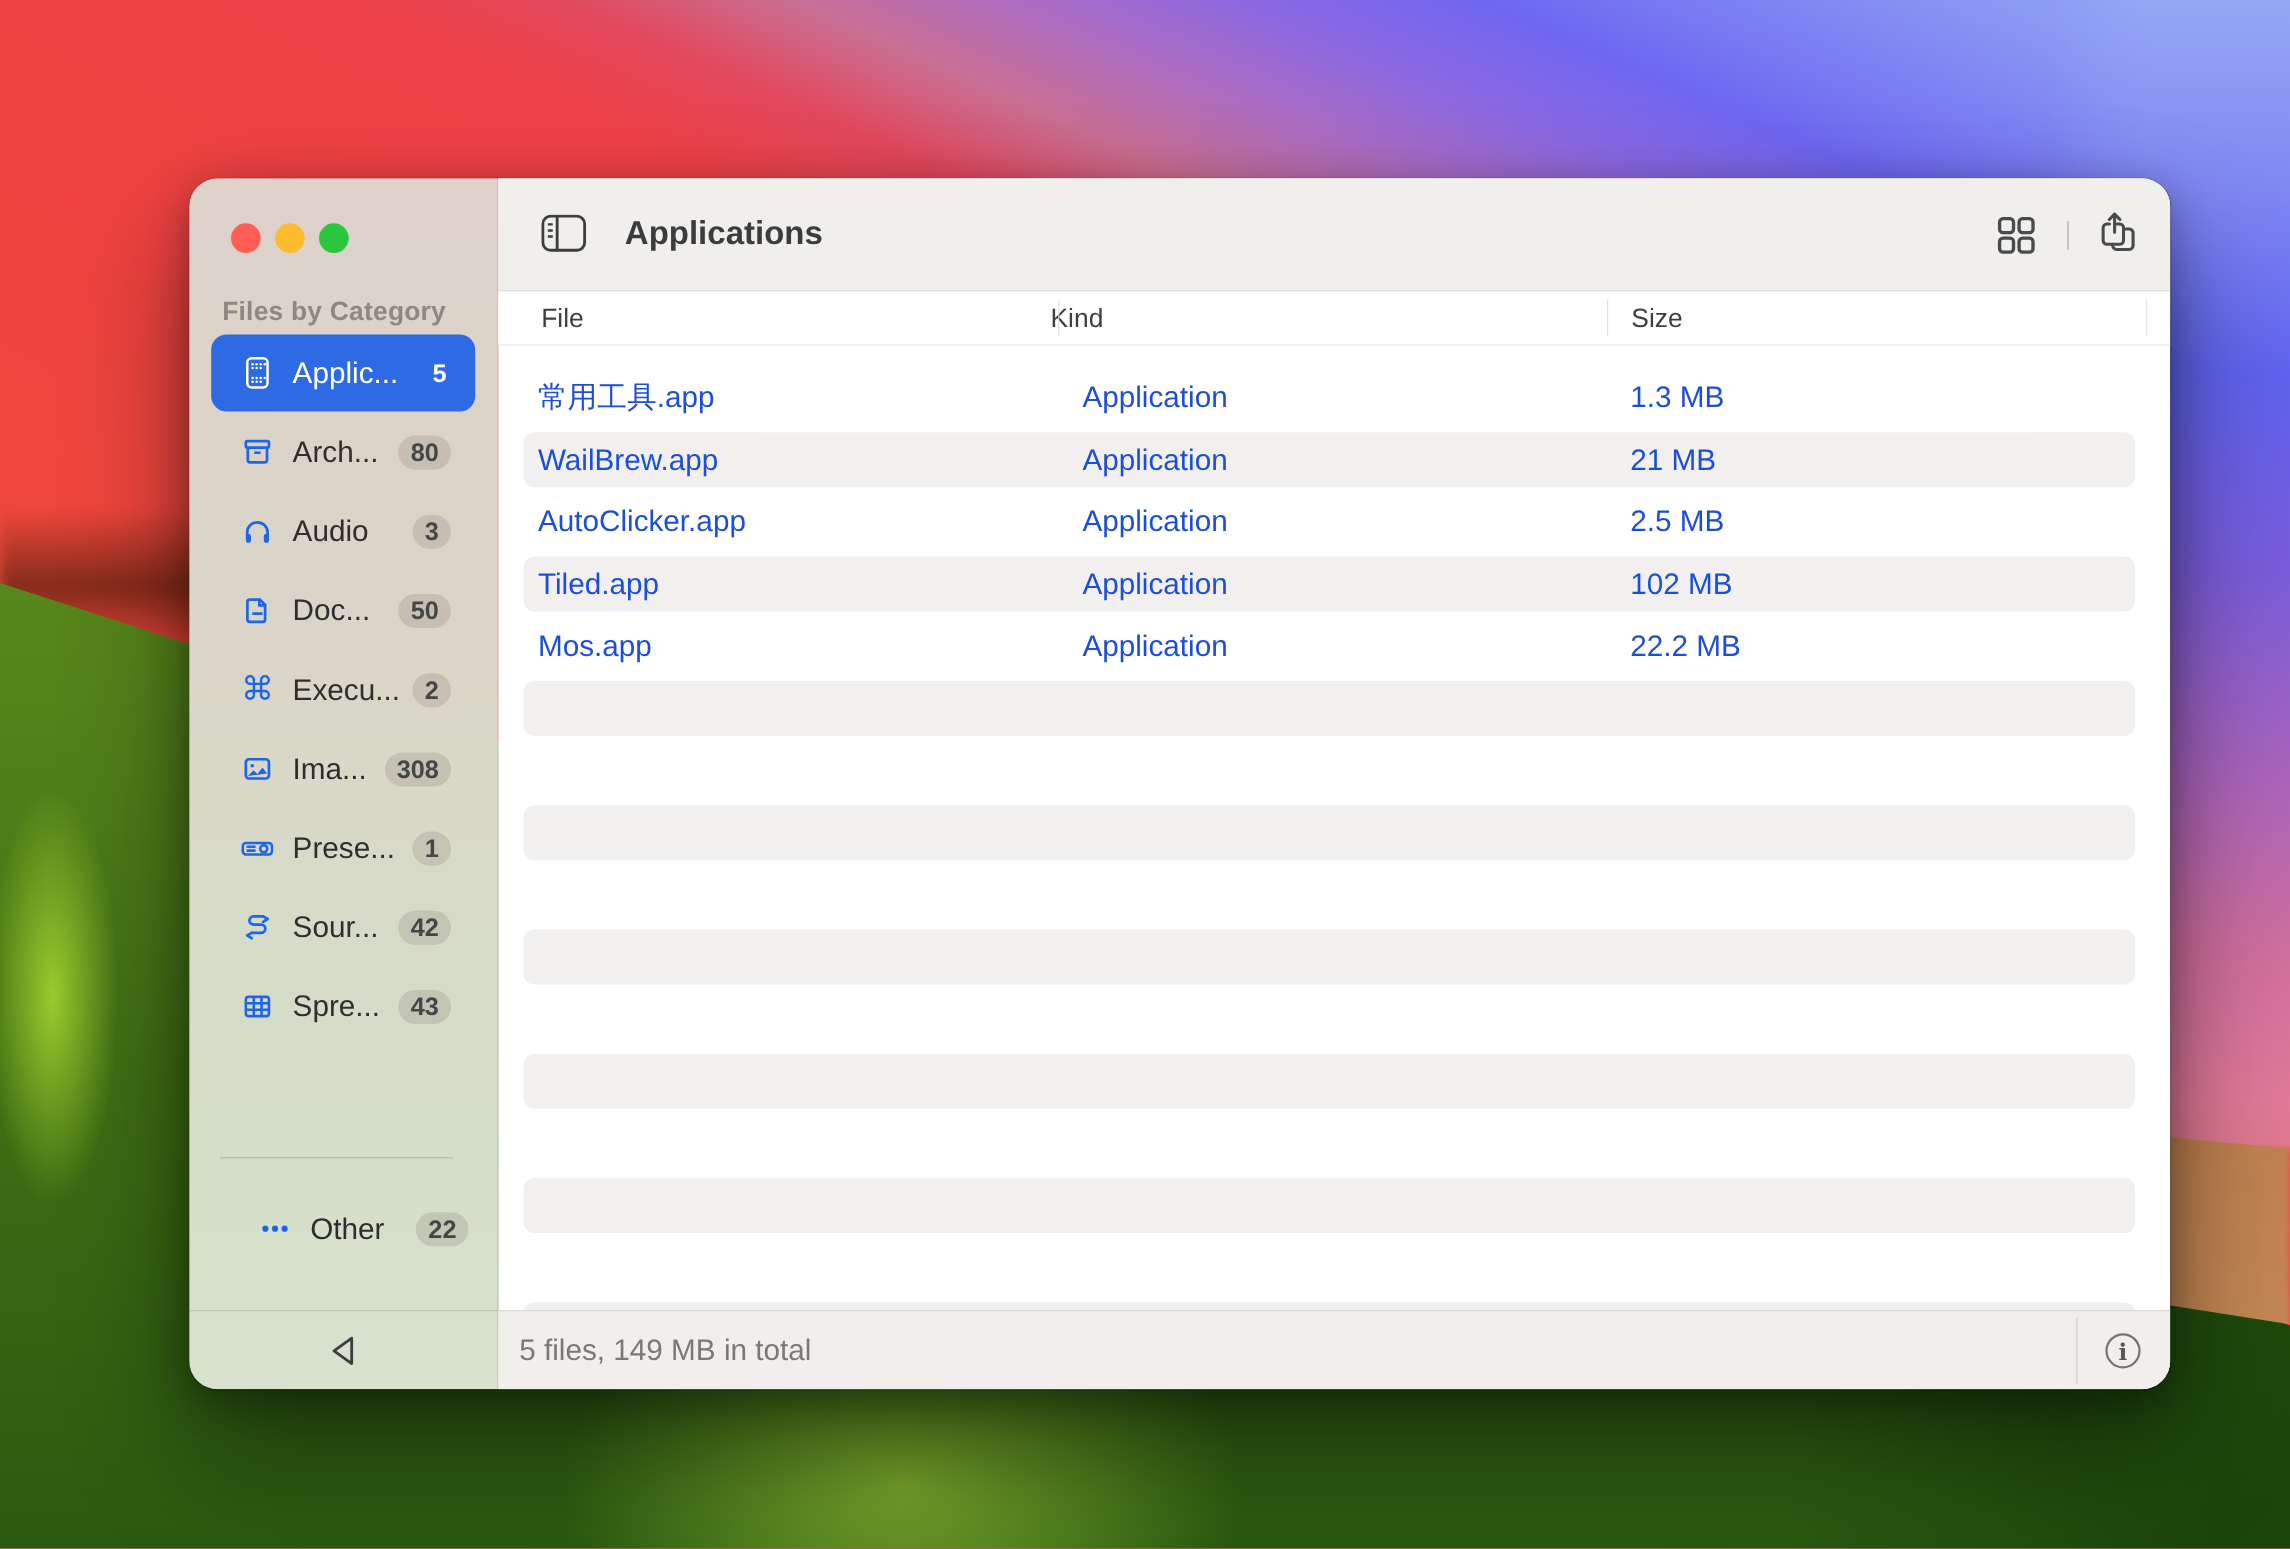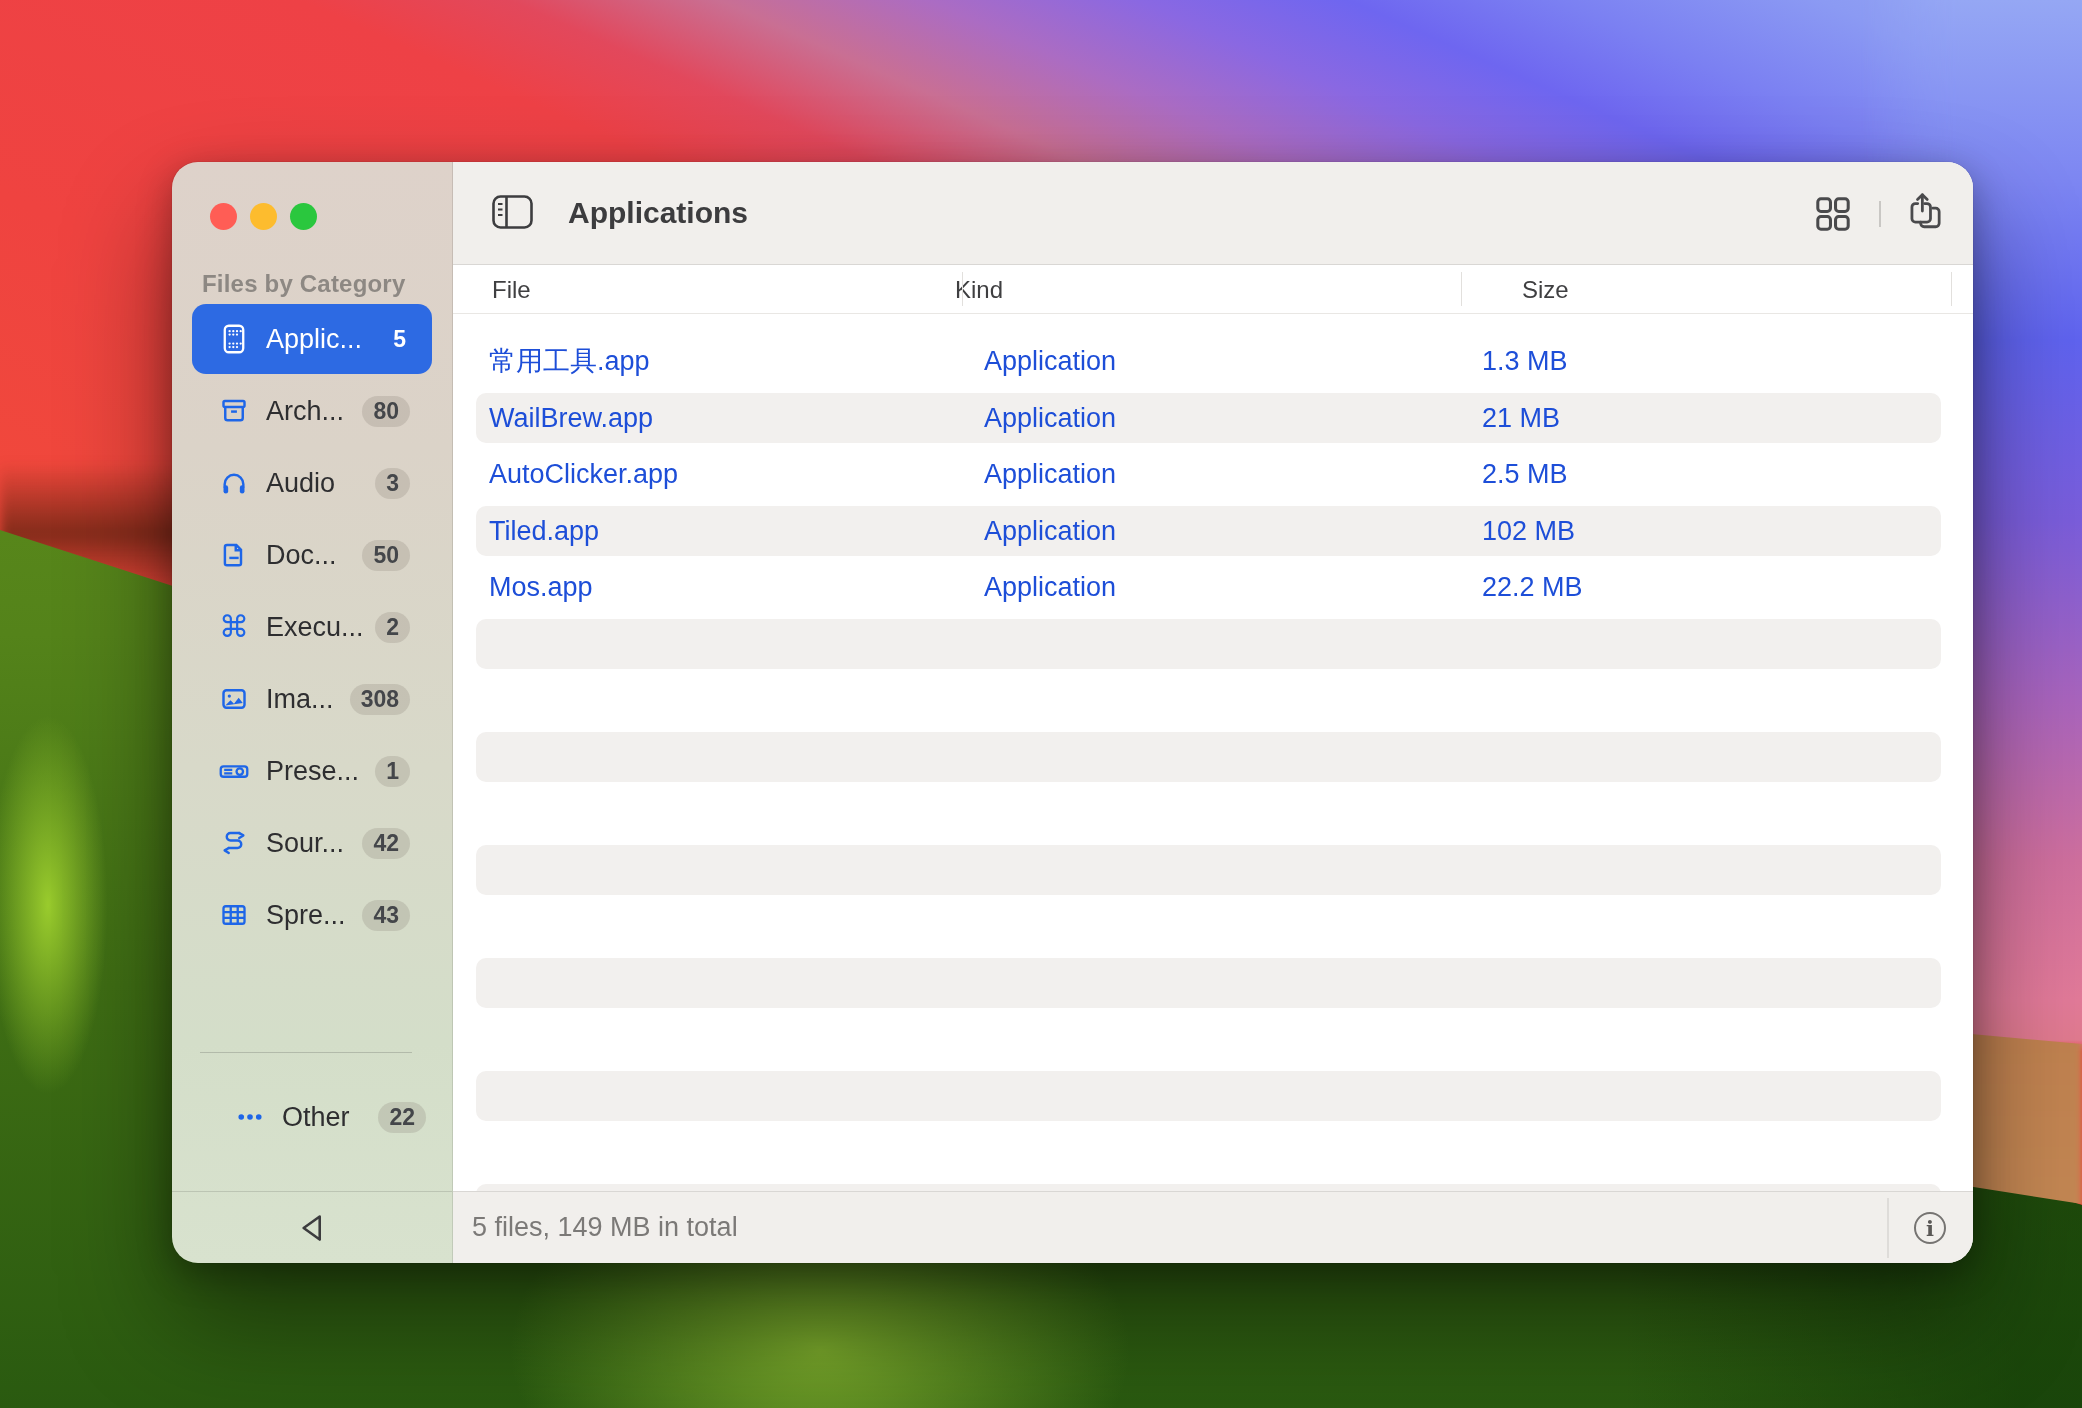--- a/index.html
+++ b/index.html
@@ -69,21 +69,21 @@
   .main { position:relative; flex:1; height:100%; background:#fff; display:flex; flex-direction:column; }
   .toolbar { position:relative; height:103px; flex:0 0 103px; background:#f1efec; border-bottom:1px solid #d9d7d4; }
   .tb-toggle { position:absolute; left:39px; top:33px; width:41px; height:34px; color:#3d3d3f; }
   .tb-title { position:absolute; left:115px; top:34px; font-size:30px; font-weight:700; color:#3c3c3e; }
   .tb-right { position:absolute; right:24px; top:0; height:103px; display:flex; align-items:center; gap:24px; color:#4a4a4c; }
   .tb-sep { width:2px; height:26px; background:#c9c7c4; }
   .tb-btn { width:44px; height:44px; display:flex; align-items:center; justify-content:center; }
 
   .thead { position:relative; height:49px; flex:0 0 49px; background:#fff; border-bottom:1px solid #e9e7e4; }
   .th { position:absolute; top:0; height:49px; line-height:49px; font-size:24px; color:#3f3f41; }
-  .th1 { left:39px; } .th2 { left:502px; } .th3 { left:1030px;margin-left:39px; }
+  .th1 { left:39px; } .th2 { left:502px; } .th3 { left:1030px; }
   .th-sep { position:absolute; top:7px; height:34px; width:1px; background:#e2e0dd; }
 
   .tbody { position:relative; flex:1; overflow:hidden; padding-top:19px; }
   .trow { position:relative; height:56.5px; }
   .stripe { position:absolute; left:23px; right:32px; top:3px; bottom:3px; background:#f2f0ee; border-radius:10px; }
   .cell { position:absolute; top:0; height:56.5px; line-height:56.5px; font-size:27px; color:#1d4ed8; white-space:nowrap; }
   .c1 { left:36px; } .c2 { left:531px; } .c3 { left:1029px; }
 
   .statusbar { position:relative; height:72px; flex:0 0 72px; background:#f1efec; border-top:1px solid #d9d7d4; }
   .status-text { position:absolute; left:19px; top:0; height:72px; line-height:70px; font-size:27px; color:#7b7977; }

